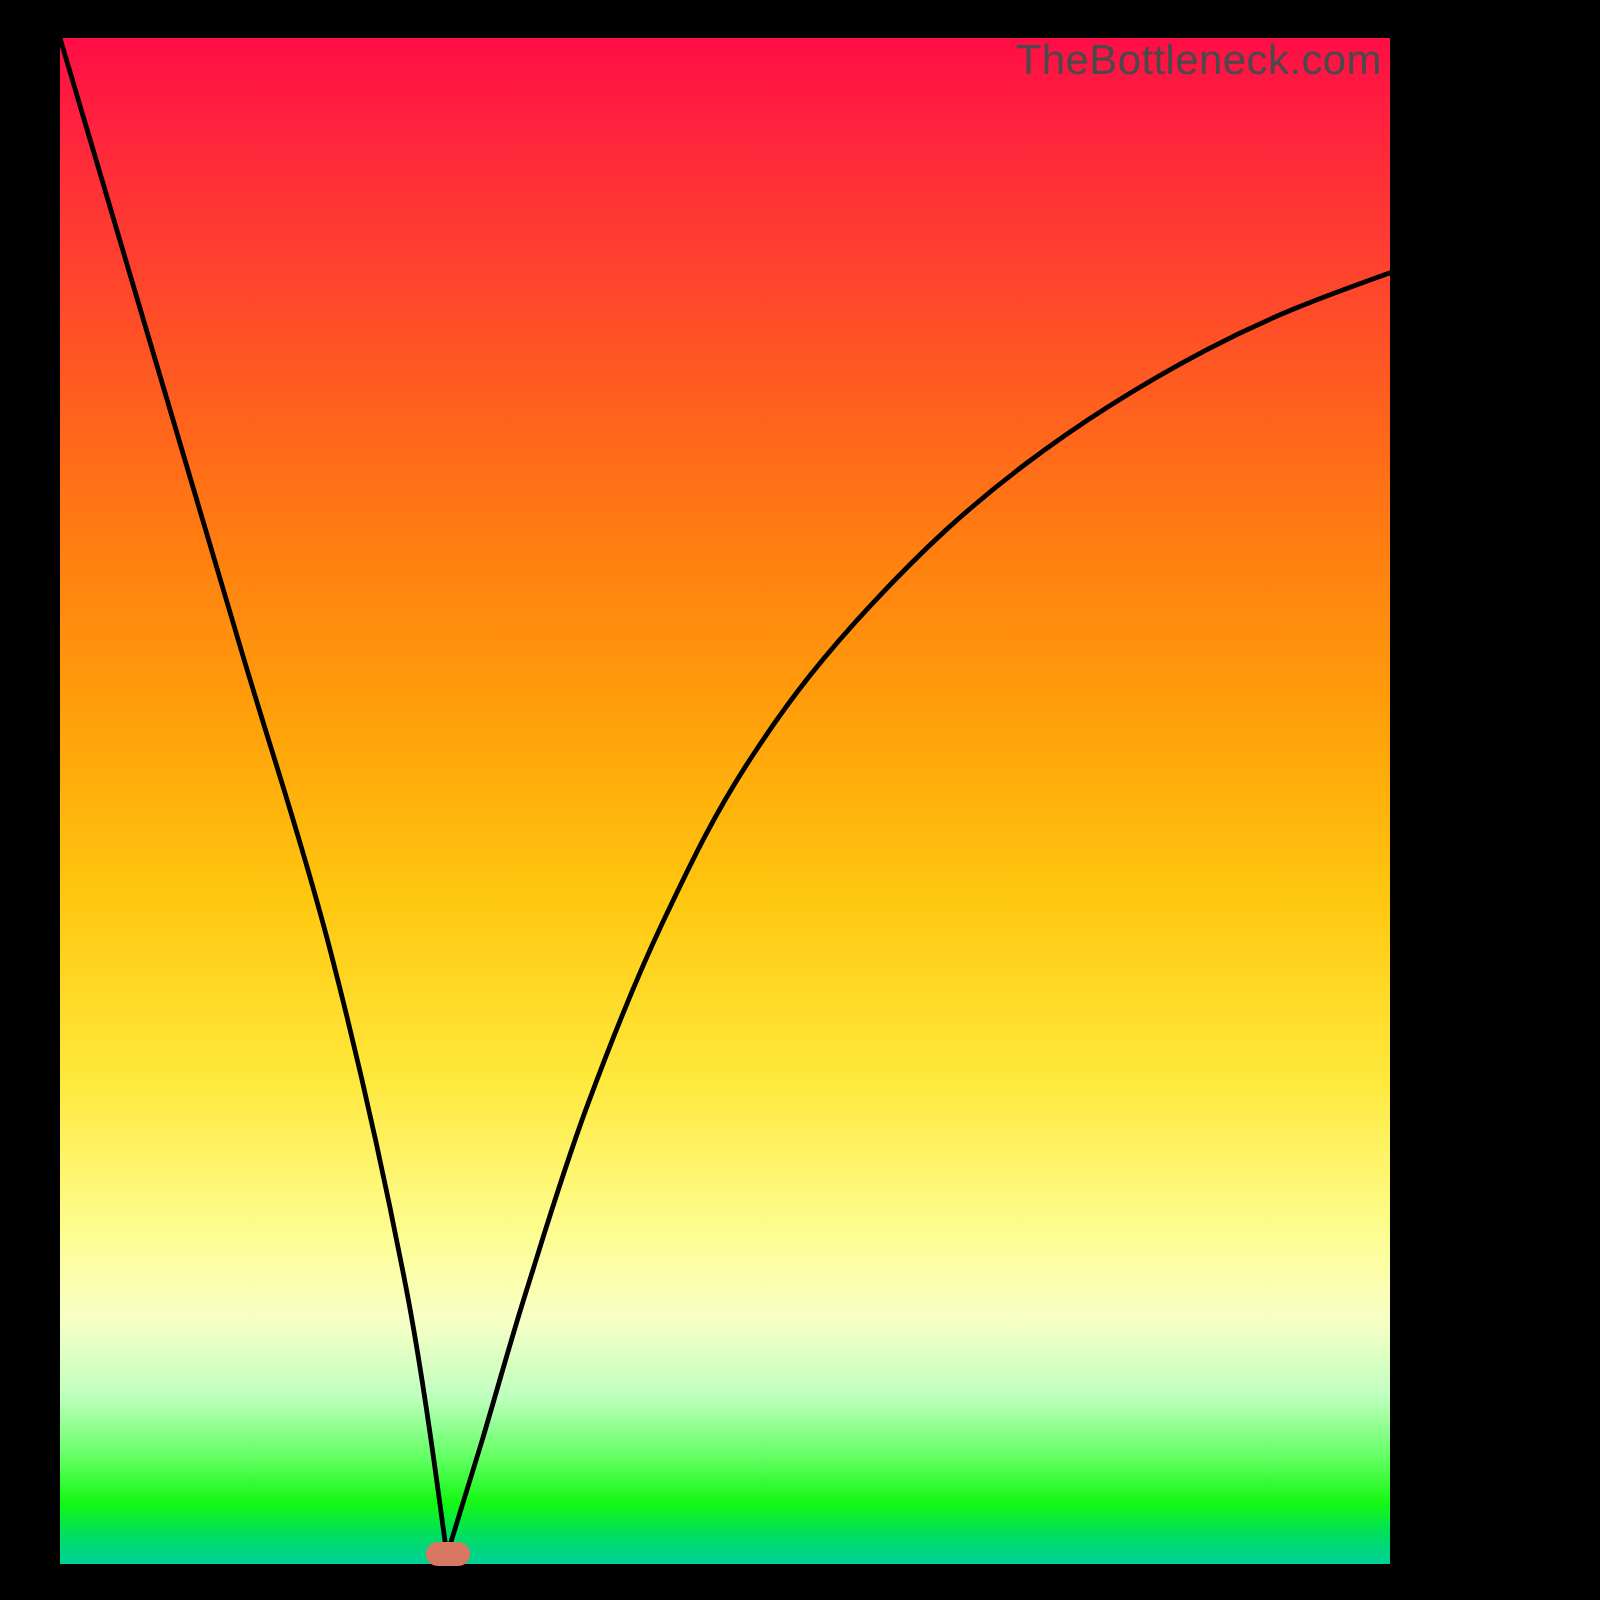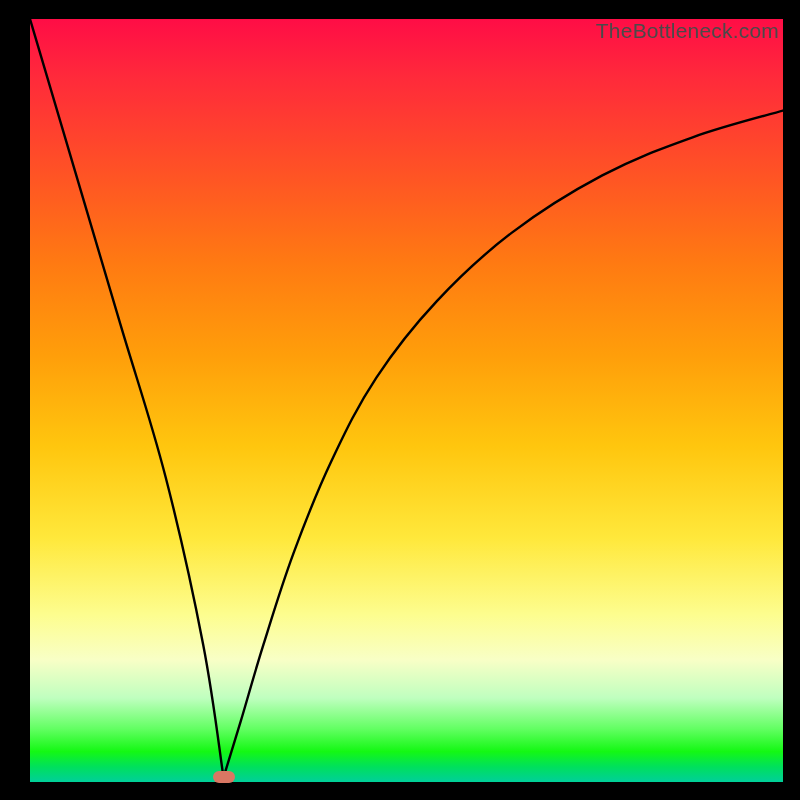--- a/index.html
+++ b/index.html
@@ -6,21 +6,21 @@
   html, body { width: 800px; height: 800px; overflow: hidden; }
   body {
     background: #000;
     font-family: Arial, Helvetica, sans-serif;
     position: relative;
   }
   .frame {
     position: absolute;
     left: 30px;
     top: 19px;
-    width: 753px;
+    width: 665px;
     height: 763px;
     background: linear-gradient(to bottom,
       #ff0d46 0%,
       #ff2b3a 8%,
       #ff5225 20%,
       #ff7a12 32%,
       #ff9e0a 44%,
       #ffc60e 56%,
       #ffe83b 68%,
       #fdfd8e 78%,

